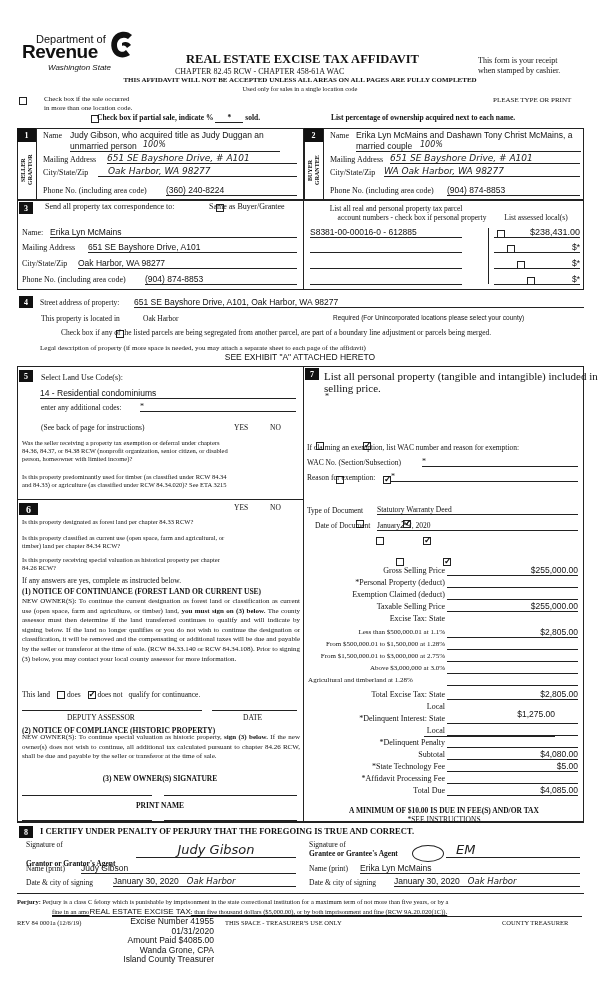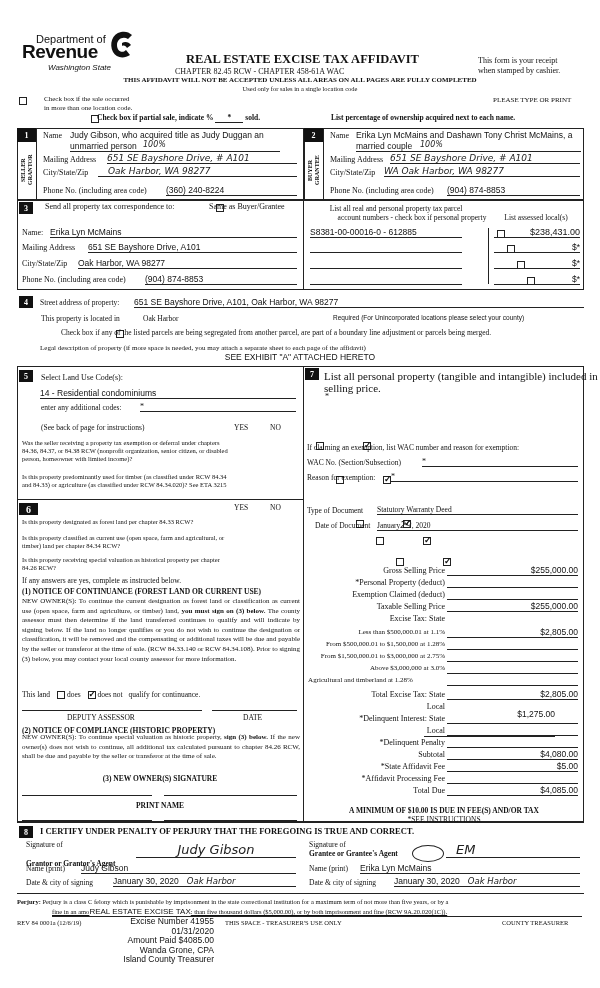--- a/index.html
+++ b/index.html
@@ -257,21 +257,21 @@
 
   <div class="rowlbl" style="left:300px;top:726px;width:145px;">Local</div>
   <div class="val ul" style="left:447px;top:725px;width:131px;height:11px;"></div>
 
   <div class="rowlbl" style="left:300px;top:738px;width:145px;">*Delinquent Penalty</div>
   <div class="val ul" style="left:447px;top:737px;width:131px;height:11px;"></div>
 
   <div class="rowlbl" style="left:300px;top:750px;width:145px;">Subtotal</div>
   <div class="val ul" style="left:447px;top:749px;width:131px;height:11px;">$4,080.00</div>
 
-  <div class="rowlbl" style="left:300px;top:762px;width:145px;">*State Affidavit Fee</div>
+  <div class="rowlbl" style="left:300px;top:762px;width:145px;">*State Technology Fee</div>
   <div class="val ul" style="left:447px;top:761px;width:131px;height:11px;">$5.00</div>
 
   <div class="rowlbl" style="left:300px;top:774px;width:145px;">*Affidavit Processing Fee</div>
   <div class="val ul" style="left:447px;top:773px;width:131px;height:11px;"></div>
 
   <div class="rowlbl" style="left:300px;top:786px;width:145px;">Total Due</div>
   <div class="val ul" style="left:447px;top:785px;width:131px;height:11px;">$4,085.00</div>
 </div>
 <div class="abs" style="left:304px;top:806px;width:280px;text-align:center;font-size:7.5px;font-weight:bold;">A MINIMUM OF $10.00 IS DUE IN FEE(S) AND/OR TAX</div>
 <div class="abs" style="left:304px;top:815px;width:280px;text-align:center;font-size:7.5px;">*SEE INSTRUCTIONS</div>

